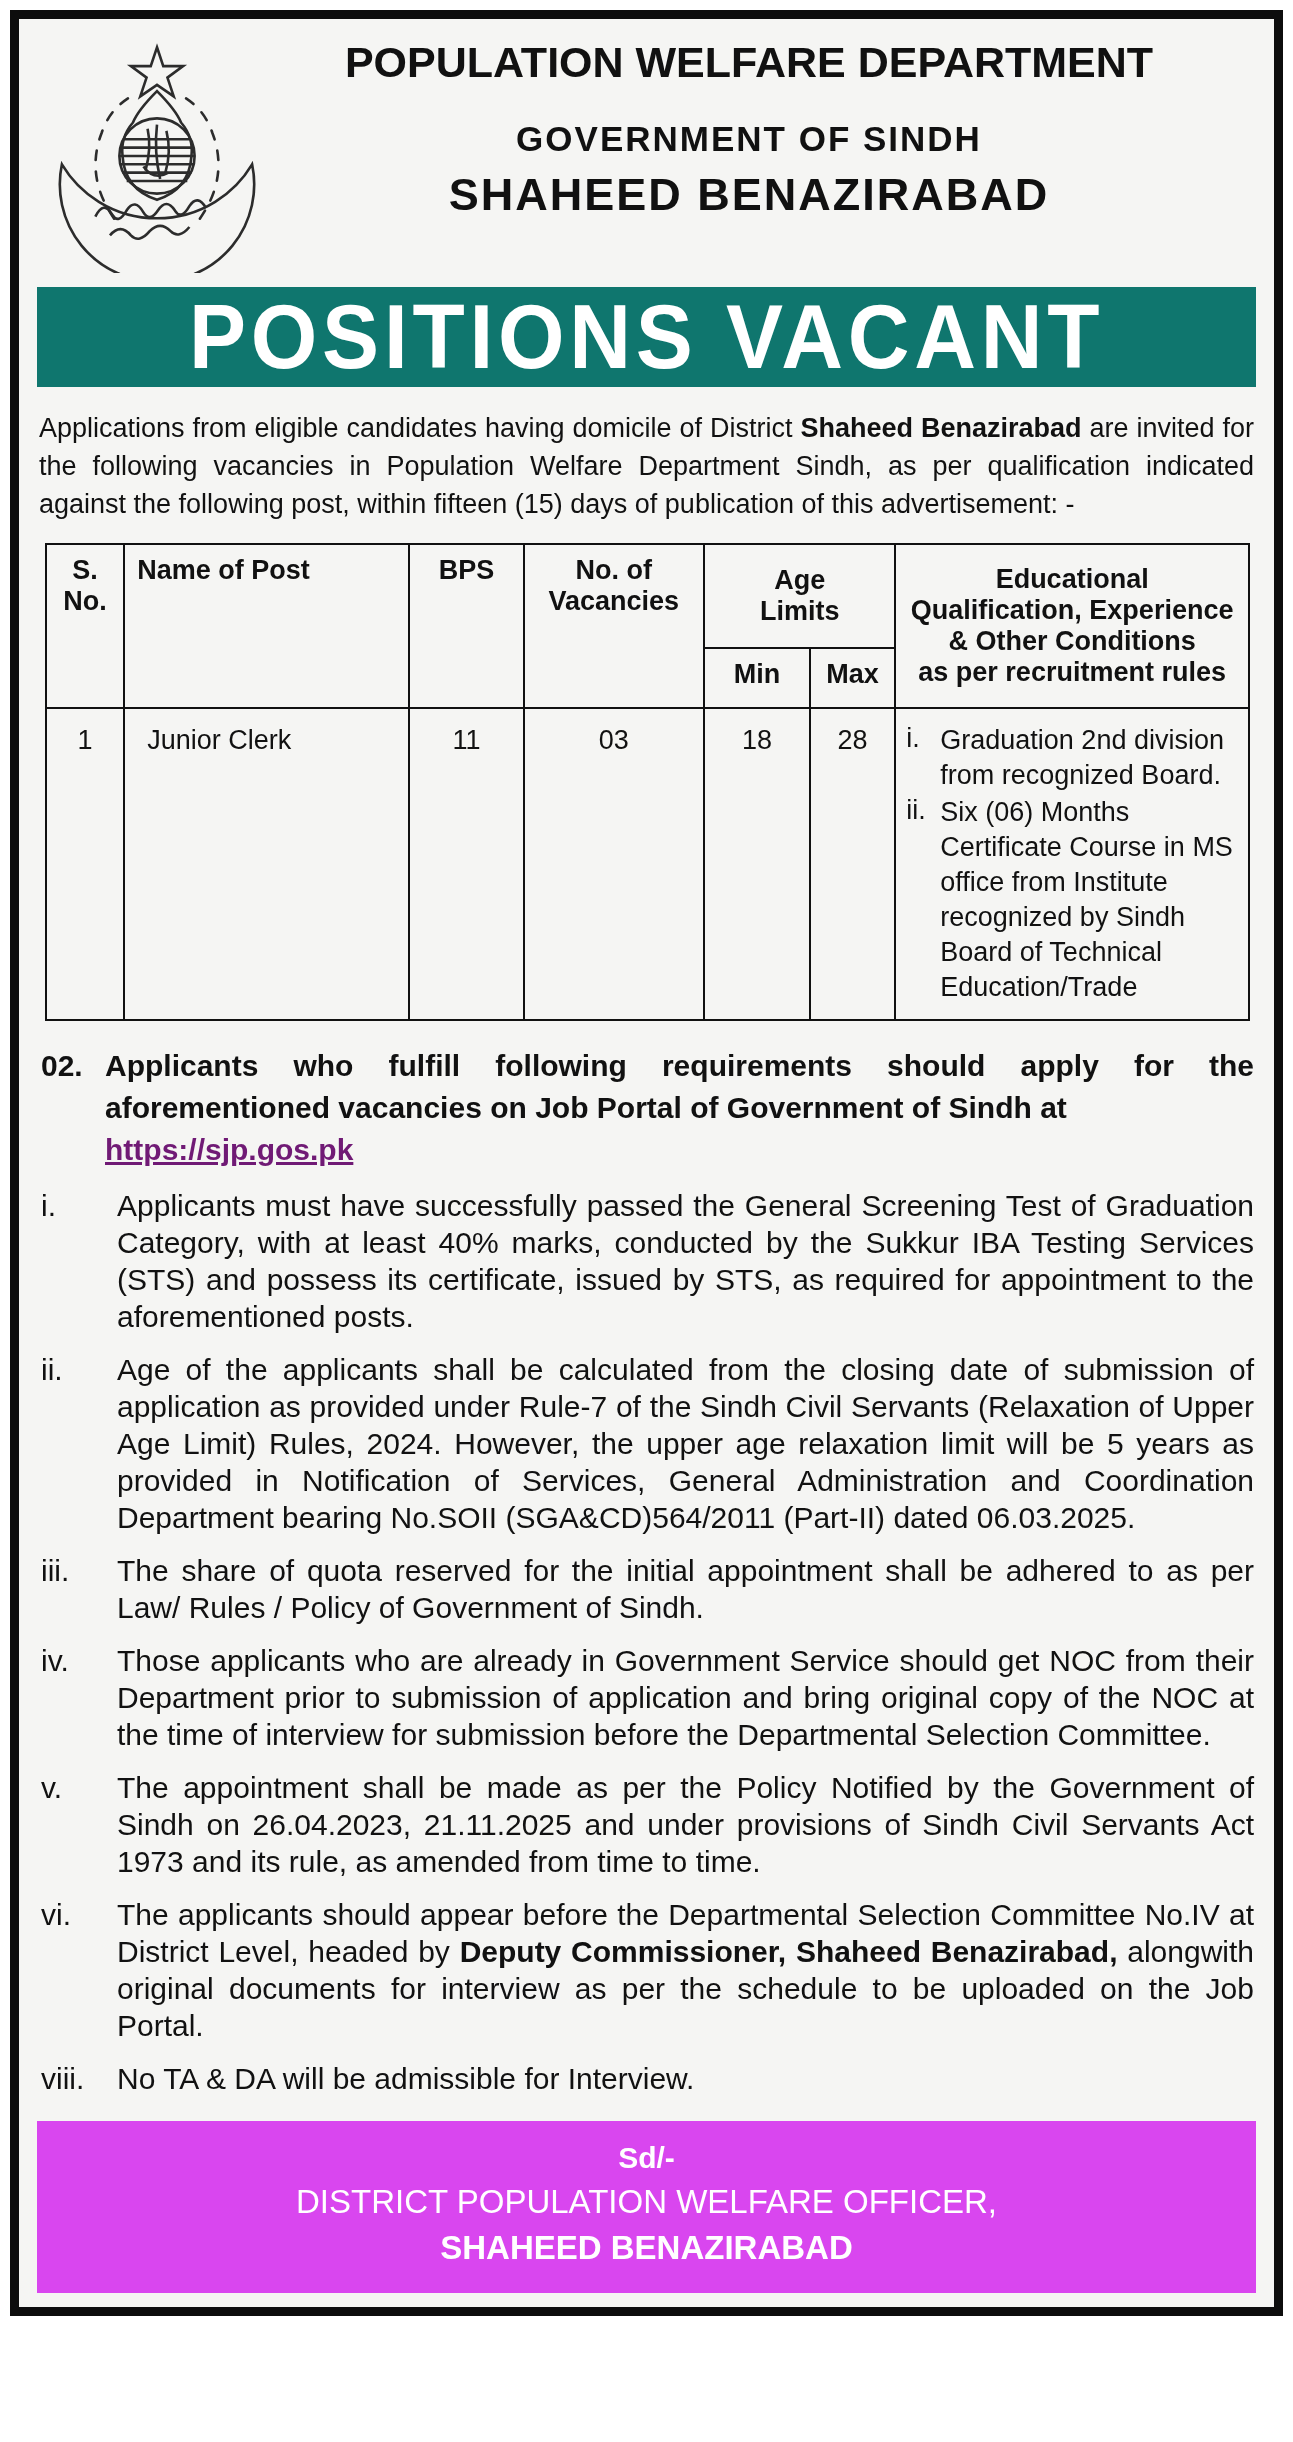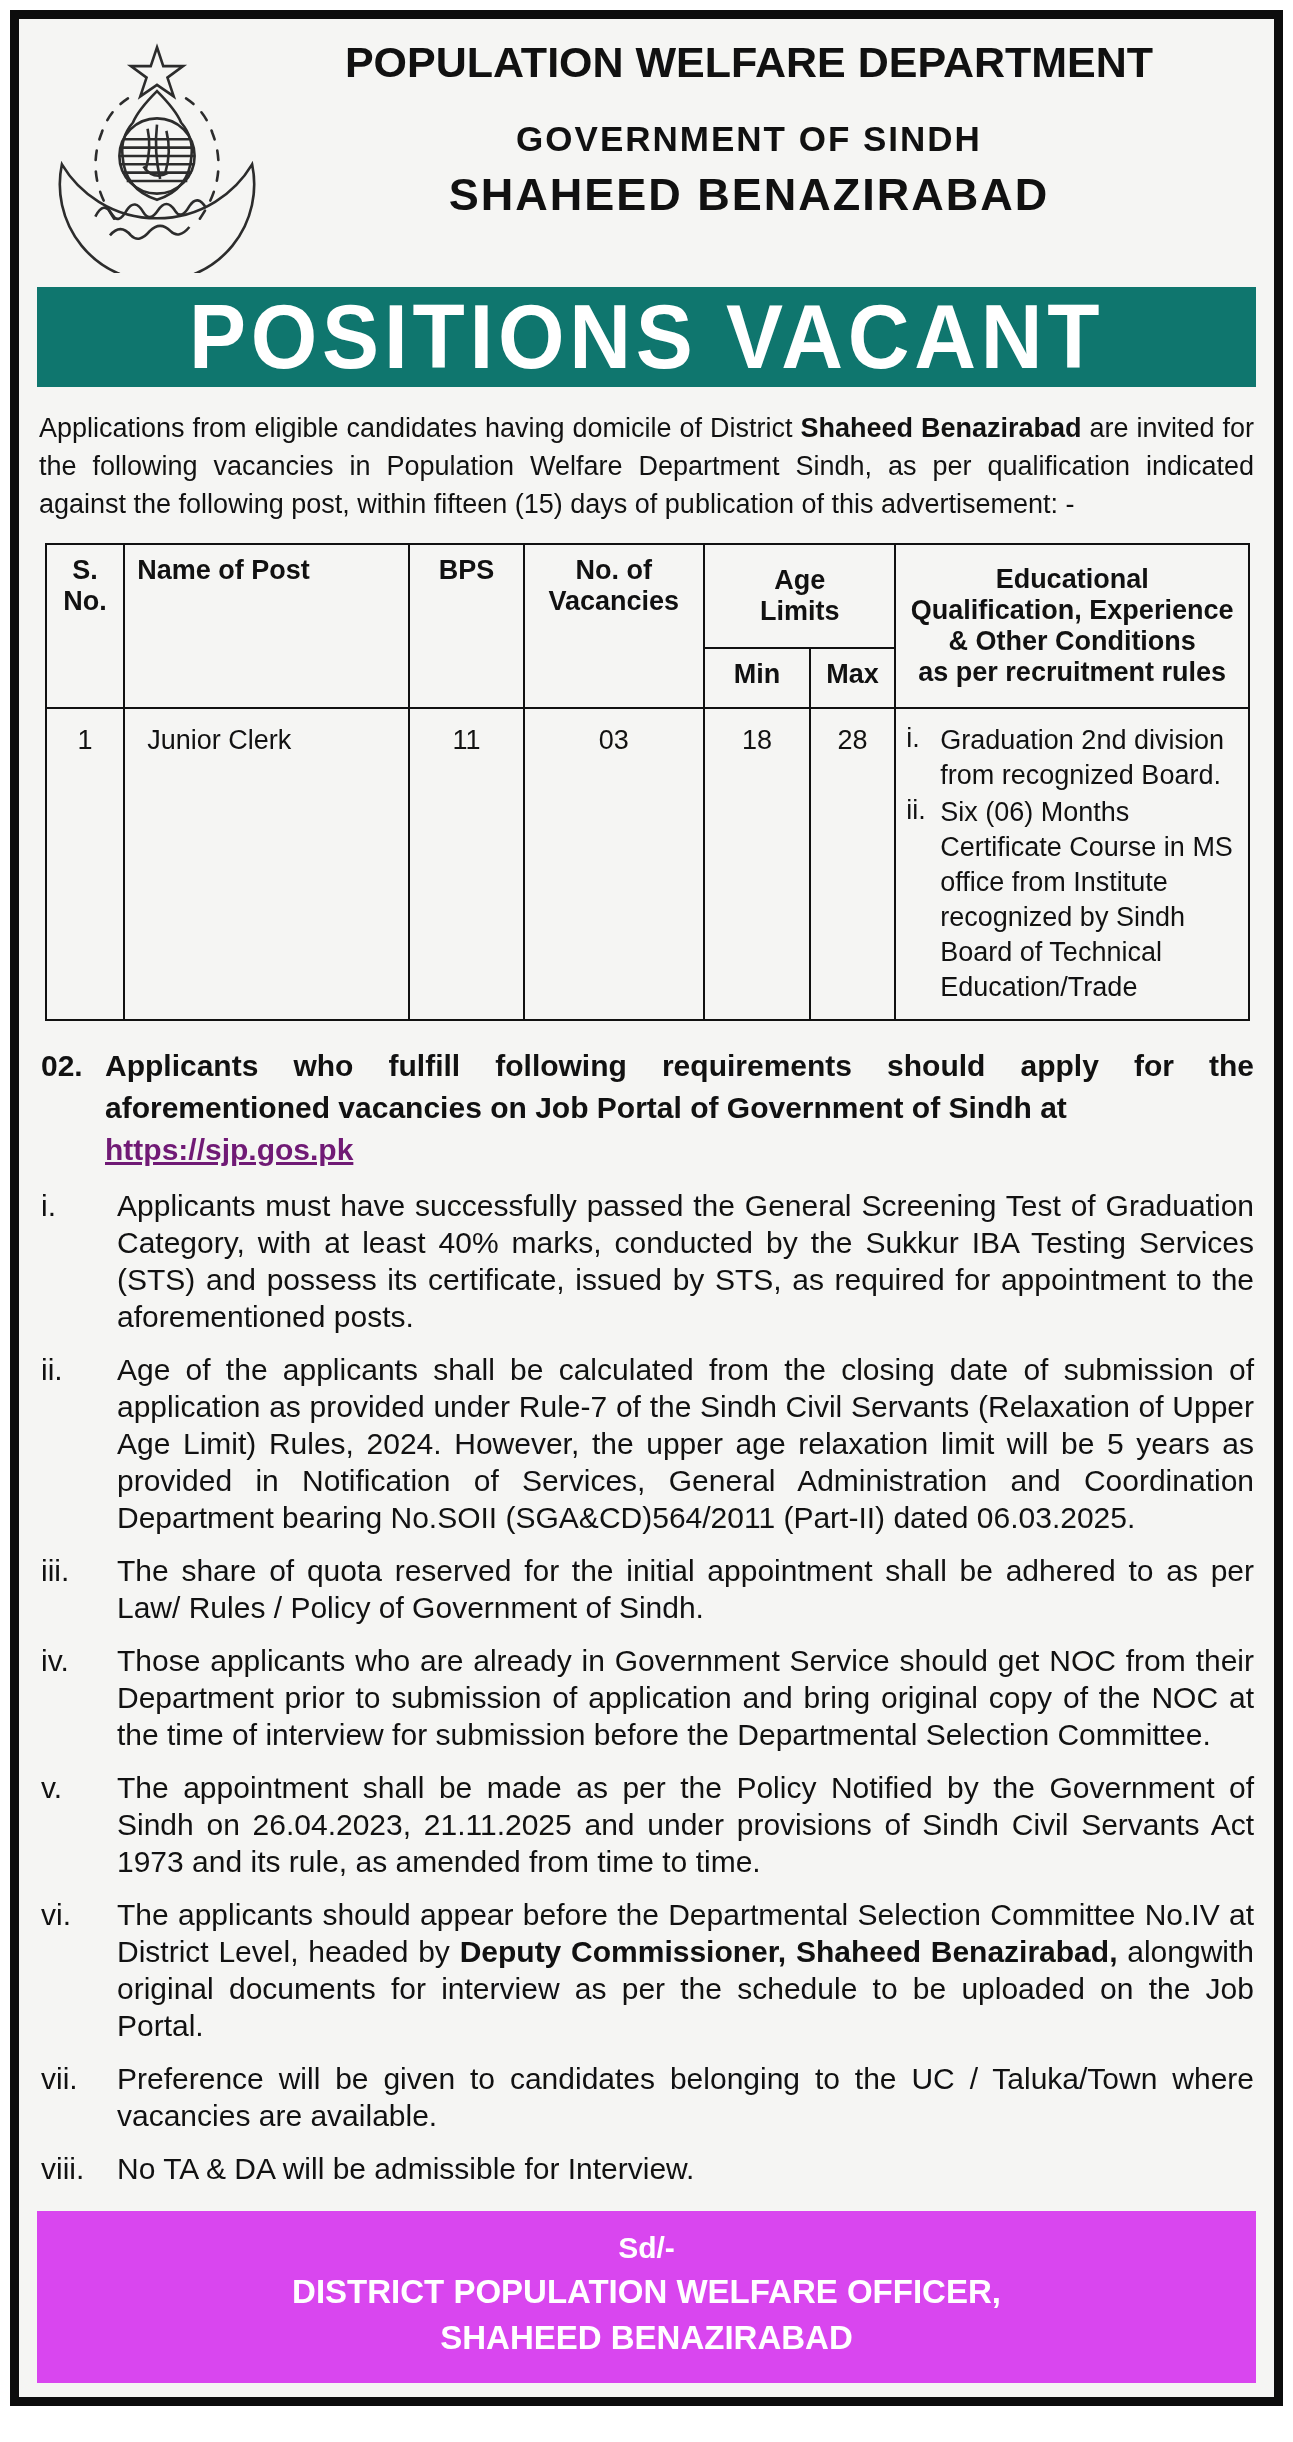--- a/index.html
+++ b/index.html
@@ -71,21 +71,21 @@
   .note .rn { flex:0 0 76px; }
   .note .tx { flex:1; text-align:justify; }
   .note .tx b { font-weight:bold; }
 
   
   .sig {
     margin:24px 6px 0 6px; background:#d946ef; color:#fff; text-align:center;
     padding:16px 10px 22px 10px;
   }
   .sig .sd { font-size:30px; font-weight:bold; line-height:42px; }
-  .sig .l2 { font-size:33px; font-weight:bold; line-height:46px; }
+  .sig .l2 { font-size:33px; font-weight:normal; line-height:46px; }
   .sig .l3 { font-size:33px; font-weight:bold; line-height:46px; }
 
   svg .ink { stroke:#2c2c2c; fill:none; stroke-width:2.5; }
 </style>
 </head>
 <body>
 
 <div class="page">
   <div class="frame">
 
@@ -210,24 +210,20 @@
       </div>
       <div class="note">
         <span class="rn">v.</span>
         <span class="tx"><span>The appointment shall be made as per the Policy Notified by the Government of Sindh on 26.04.2023, 21.11.2025 and under provisions of Sindh Civil Servants Act 1973 and its rule, as amended from time to time.</span><b></b><span></span></span>
       </div>
       <div class="note">
         <span class="rn">vi.</span>
         <span class="tx"><span>The applicants should appear before the Departmental Selection Committee No.IV at District Level, headed by </span><b>Deputy Commissioner, Shaheed Benazirabad,</b><span> alongwith original documents for interview as per the schedule to be uploaded on the Job Portal.</span></span>
       </div>
       <div class="note">
-        <span class="rn">vii.</span>
-        <span class="tx"><span>Preference will be given to candidates belonging to the UC / Taluka/Town where vacancies are available.</span><b></b><span></span></span>
-      </div>
-      <div class="note">
         <span class="rn">viii.</span>
         <span class="tx"><span>No TA &amp; DA will be admissible for Interview.</span><b></b><span></span></span>
       </div>
     </div>
 
     <div class="sig">
       <div class="sd">Sd/-</div>
       <div class="l2">DISTRICT POPULATION WELFARE OFFICER,</div>
       <div class="l3">SHAHEED BENAZIRABAD</div>
     </div>

